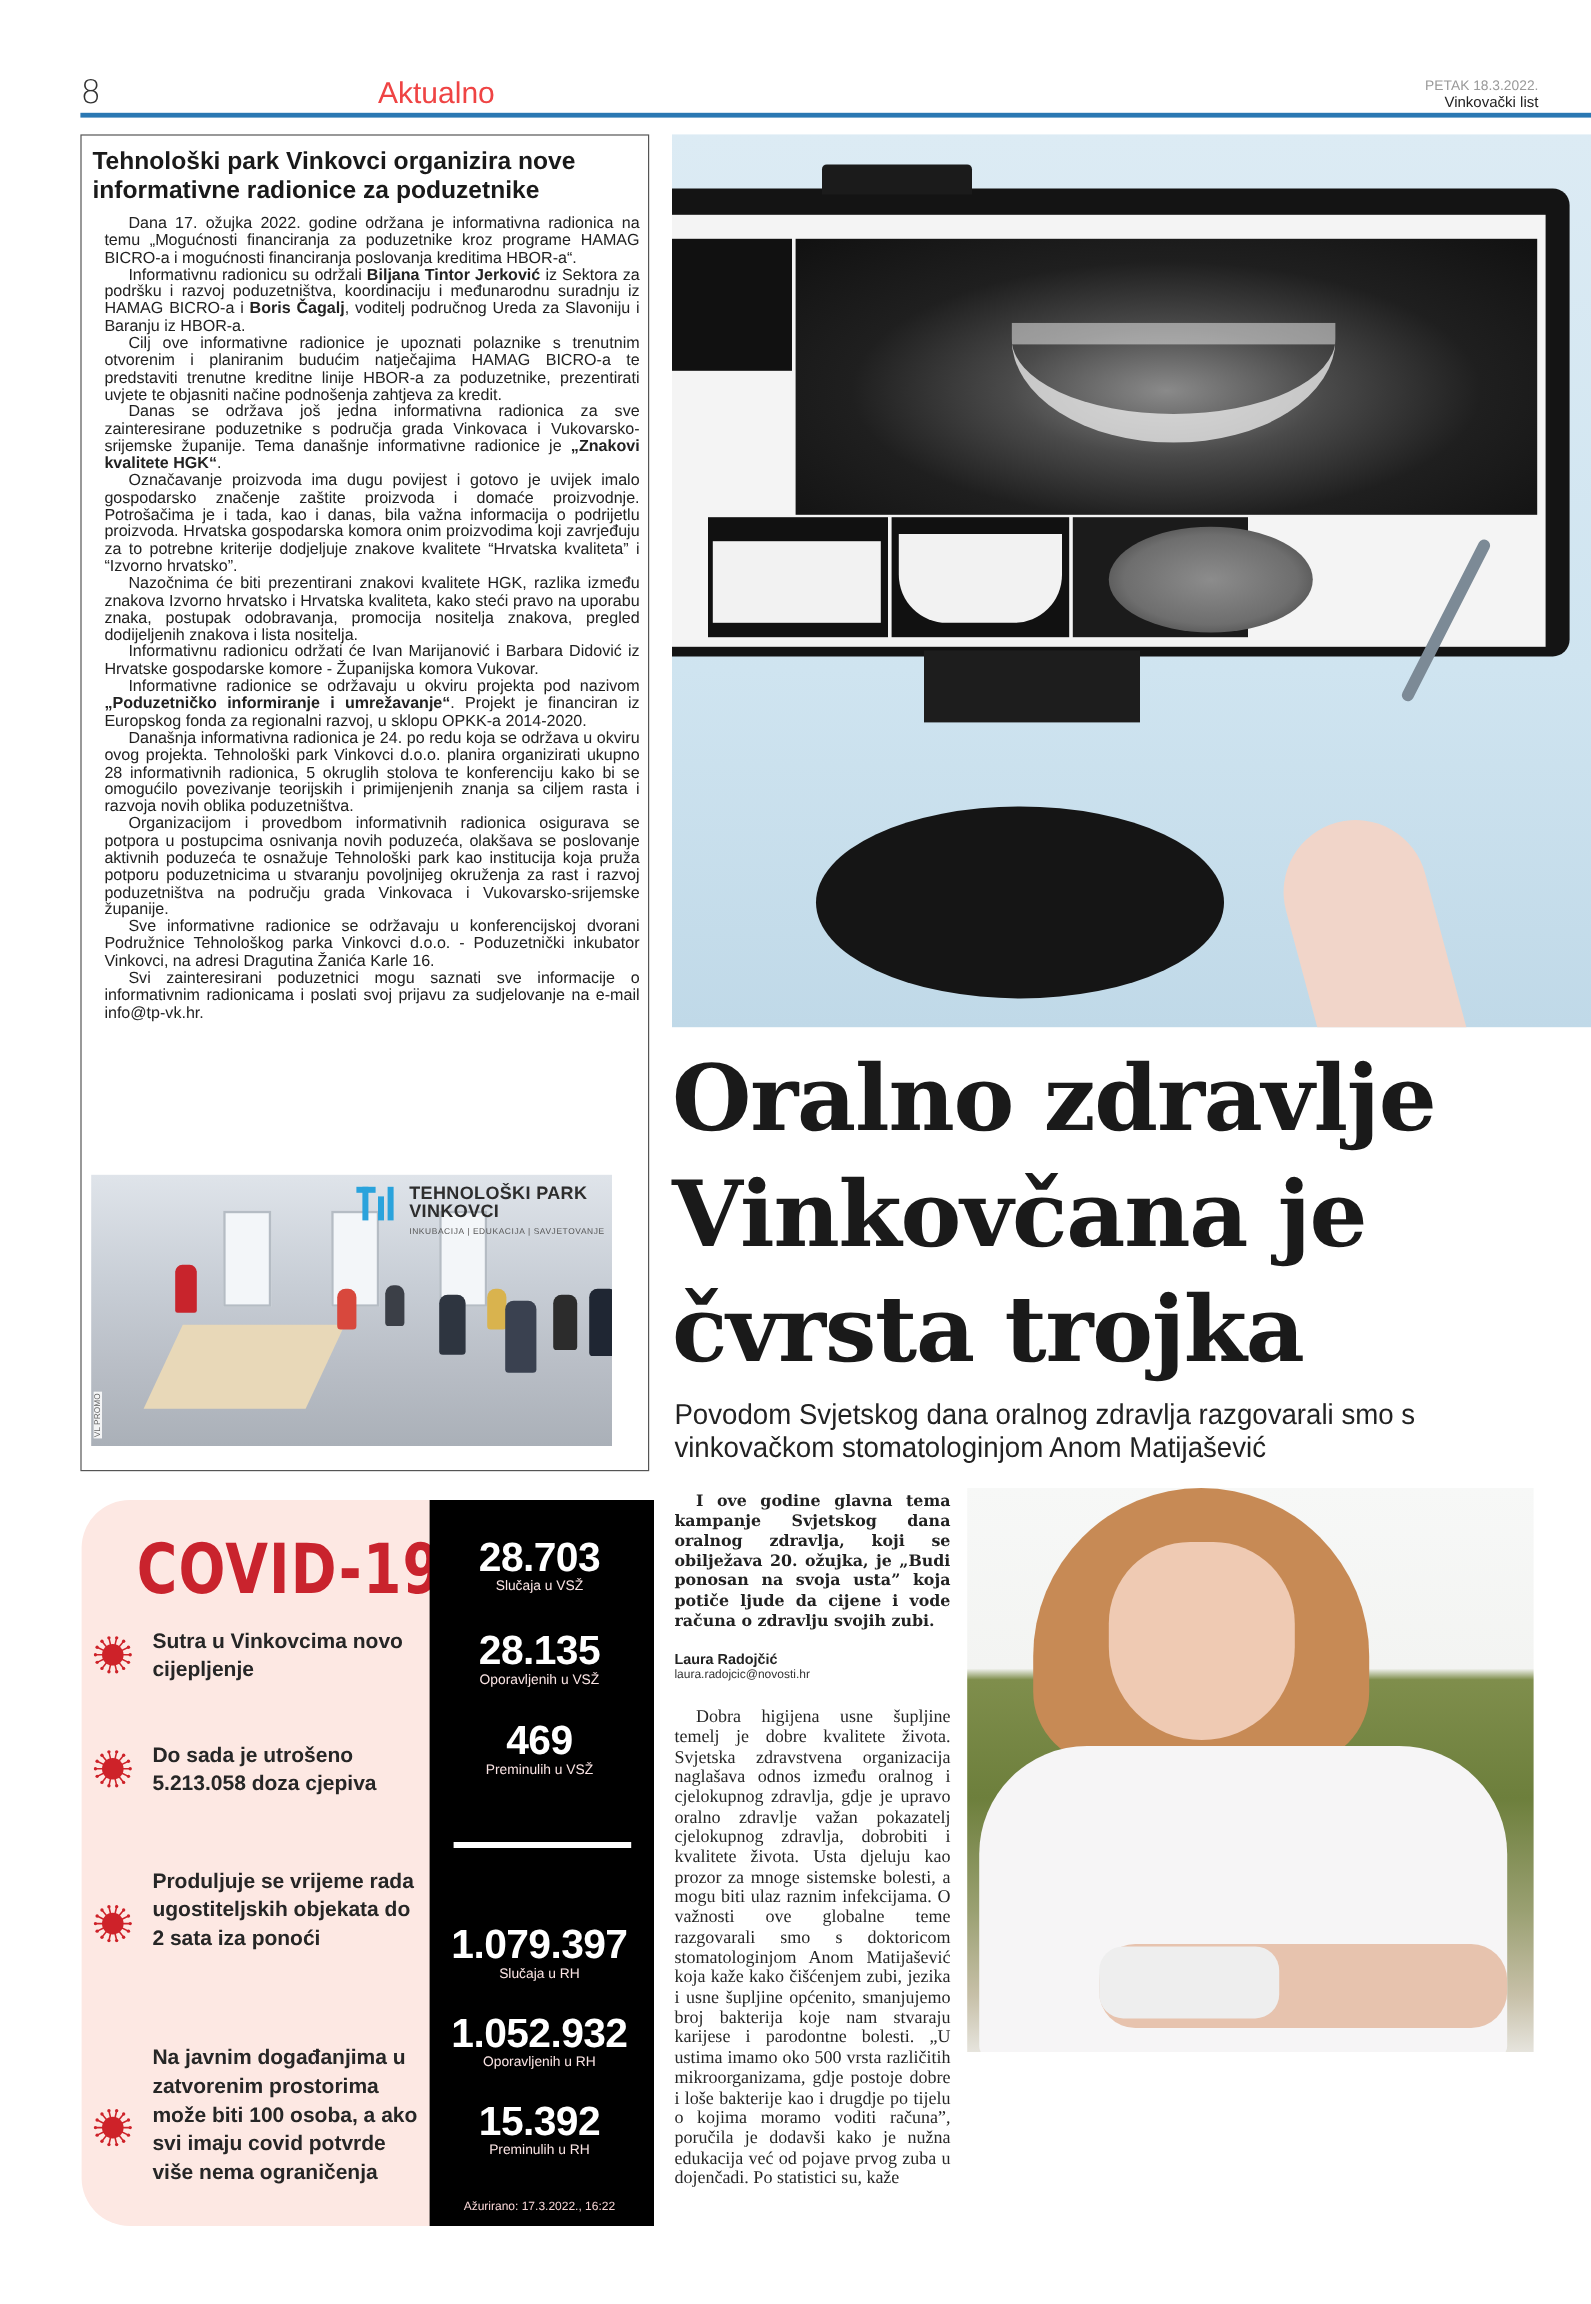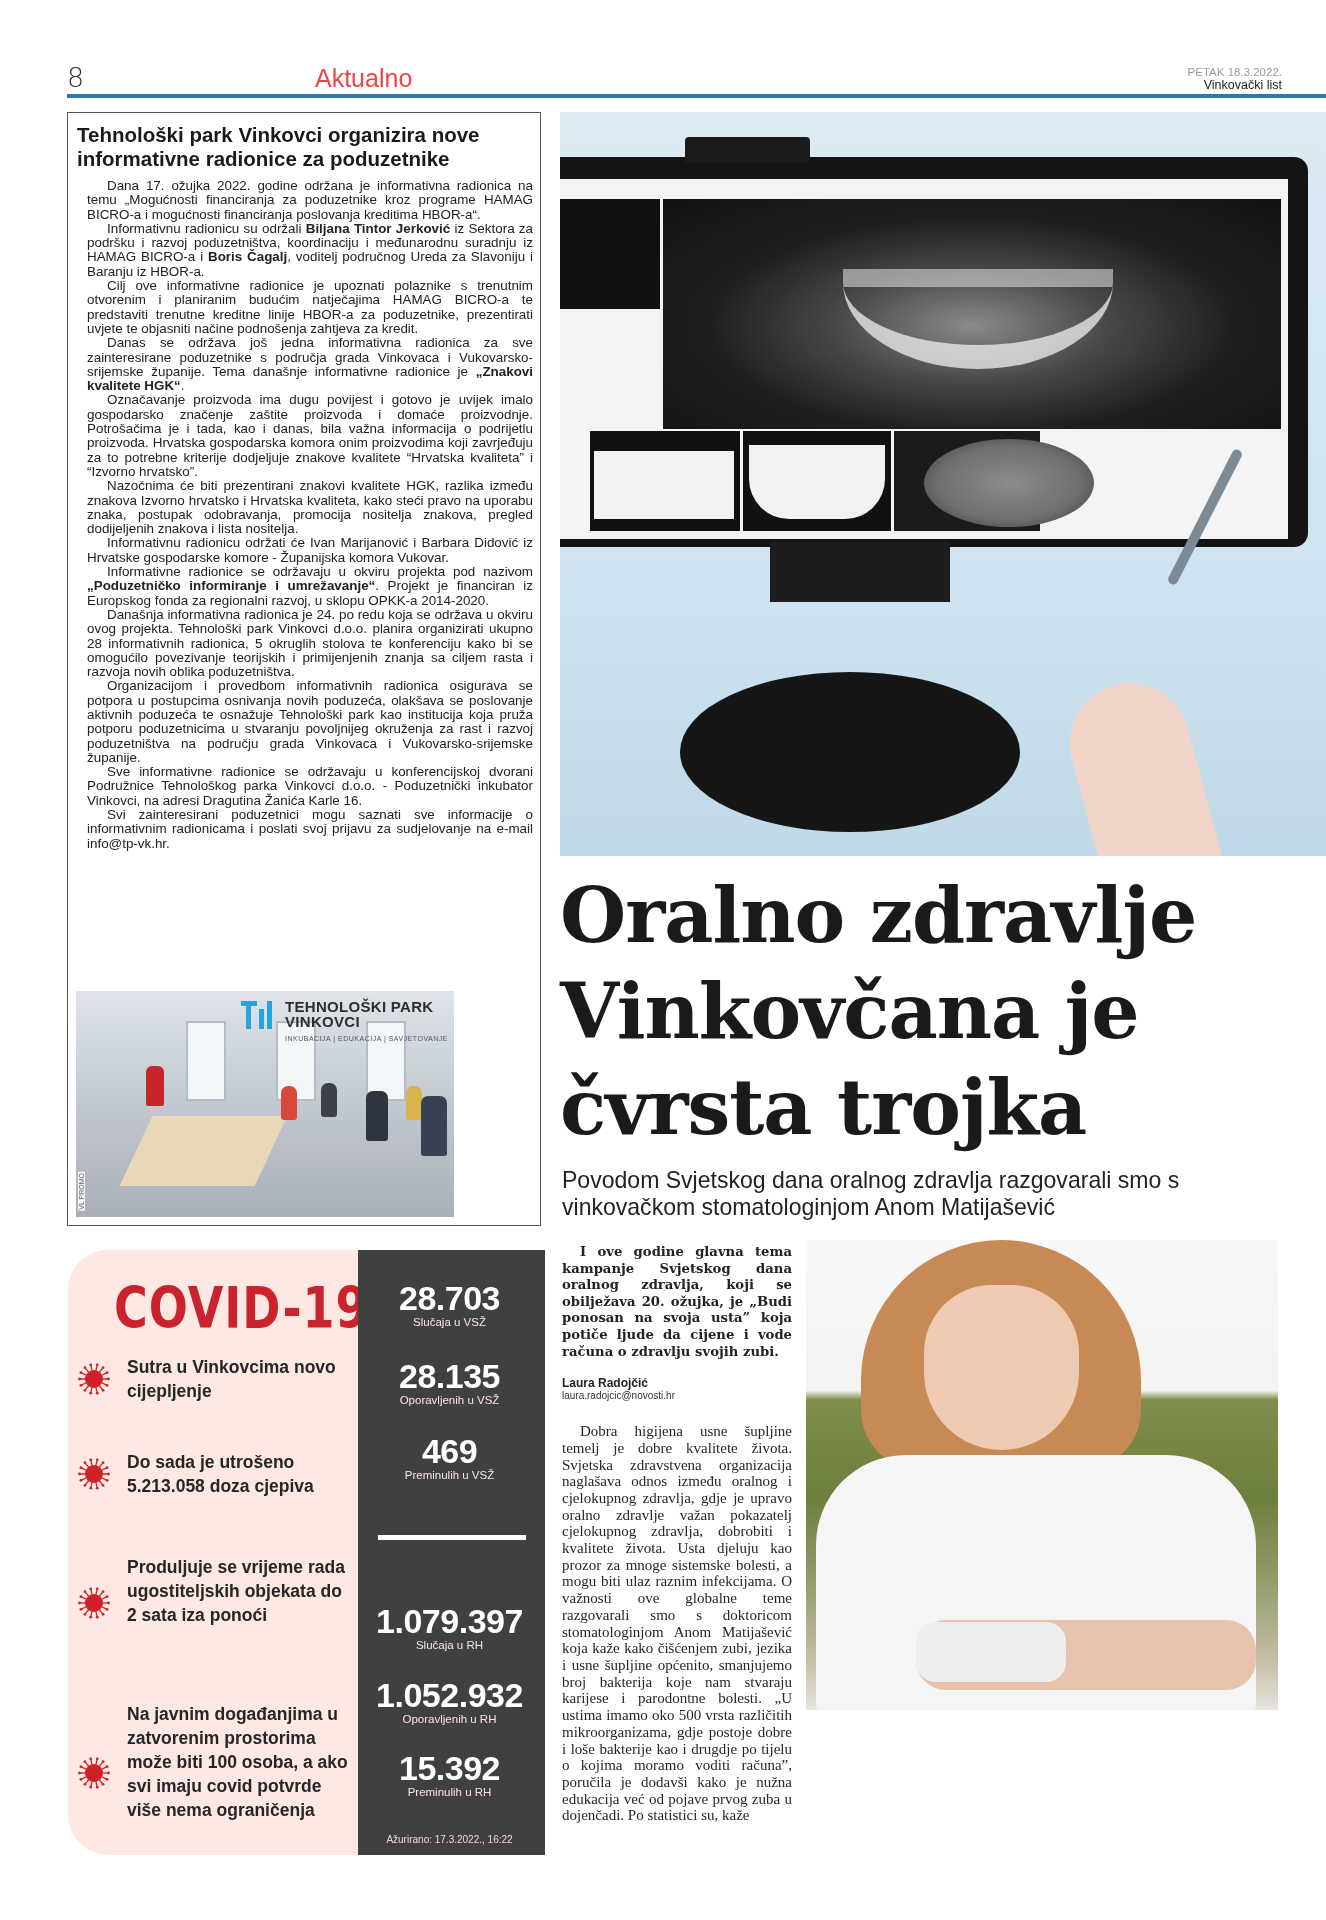--- a/index.html
+++ b/index.html
@@ -13,40 +13,40 @@
   .hdr-date { font-size: 11.5px; color: #9a9a9a; }
   .hdr-paper { font-size: 12.5px; color: #222; }
   .hdr-rule { position: absolute; left: 67px; right: 0; top: 94px; height: 4px; background: #2a78b3; }
 
   
   .left-article { position: absolute; left: 67px; top: 112px; width: 474px; height: 1114px; border: 1.5px solid #555; padding: 10px 7px 0 7px; }
   .la-title { font-size: 20.5px; font-weight: bold; line-height: 24px; color: #1a1a1a; margin-left: 2px; }
   .la-body { margin-top: 8px; font-size: 13.4px; line-height: 14.3px; text-align: justify; color: #222; }
   .la-body p { text-indent: 20px; margin-left: 12px; }
   .la-body b { font-weight: bold; }
-  .la-photo { position: absolute; left: 8px; bottom: 8px; width: 378px; height: 226px; overflow: hidden;
+  .la-photo { position: absolute; left: 8px; bottom: 20px; width: 434px; height: 226px; overflow: hidden;
      background: linear-gradient(180deg, #dfe4ea 0%, #c8ced6 40%, #b9bec6 70%, #aab0b8 100%); }
   .ph-window { position: absolute; top: 30px; width: 40px; height: 80px; background: #f3f6f9; border: 2px solid #b5bcc4; }
   .ph-table { position: absolute; left: 60px; top: 125px; width: 135px; height: 70px; background: #e8d8b8; transform: skewX(-25deg); }
   .ph-speaker { position: absolute; left: 70px; top: 75px; width: 18px; height: 40px; background: #c8242c; border-radius: 6px 6px 2px 2px; }
   .ph-person { position: absolute; width: 16px; height: 34px; border-radius: 7px 7px 3px 3px; }
   .ph-logo { position: absolute; right: 6px; top: 8px; text-align: left; }
   .ph-logo-mark { position: absolute; left: -44px; top: 2px; width: 36px; height: 30px; }
   .ph-logo-mark i { position: absolute; background: #2aa3dc; display: block; }
   .ph-logo-t1 { font-size: 15px; font-weight: bold; color: #2d2d2d; line-height: 15px; letter-spacing: 0.3px; }
   .ph-logo-t2 { font-size: 7px; color: #555; margin-top: 6px; letter-spacing: 0.5px; }
   .ph-credit { position: absolute; left: 2px; bottom: 6px; font-size: 7px; color: #666; writing-mode: vertical-rl; transform: rotate(180deg); background: rgba(255,255,255,0.85); padding: 1px 0; }
 
   
   .covid { position: absolute; left: 68px; top: 1250px; width: 477px; height: 605px; background: #fde8e3; border-radius: 40px 0 0 40px; overflow: hidden; }
   .covid-title { position: absolute; left: 46px; top: 24px; font-family: "DejaVu Sans", sans-serif; font-weight: bold; font-size: 46px; color: #c9232d; letter-spacing: 1px; transform: scaleY(1.25); transform-origin: top left; }
   .covid-news { position: absolute; left: 0; width: 285px; }
   .covid-news .virus { position: absolute; left: 10px; width: 32px; height: 32px; }
   .covid-news .txt { position: absolute; left: 59px; font-size: 17.5px; font-weight: bold; line-height: 24px; color: #262626; width: 226px; }
-  .covid-stats { position: absolute; left: 290px; top: 0; width: 221px; height: 605px; background: #404040; color: #fff; text-align: center; }
+  .covid-stats { position: absolute; left: 290px; top: 0; width: 221px; height: 605px; background: #000000; color: #fff; text-align: center; }
   .stat { position: absolute; left: 0; width: 183px; }
   .stat-val { font-size: 34px; font-weight: bold; line-height: 36px; letter-spacing: -0.5px; }
   .stat-lbl { font-size: 11.5px; line-height: 13px; color: #fbe4e4; }
   .stat-divider { position: absolute; left: 20px; top: 285px; width: 148px; height: 5px; background: #ffffff; }
   .stat-updated { position: absolute; left: 0; width: 183px; bottom: 10px; font-size: 10px; color: #f8d6d6; }
 
   
   .hero-photo { position: absolute; left: 560px; top: 112px; width: 766px; height: 744px; overflow: hidden;
      background: linear-gradient(180deg, #dcebf4 0%, #cfe4f0 60%, #c0d9e8 100%); }
   .monitor { position: absolute; left: 0; top: 45px; width: 748px; height: 390px; background: #141414; border-radius: 0 14px 14px 0; }

